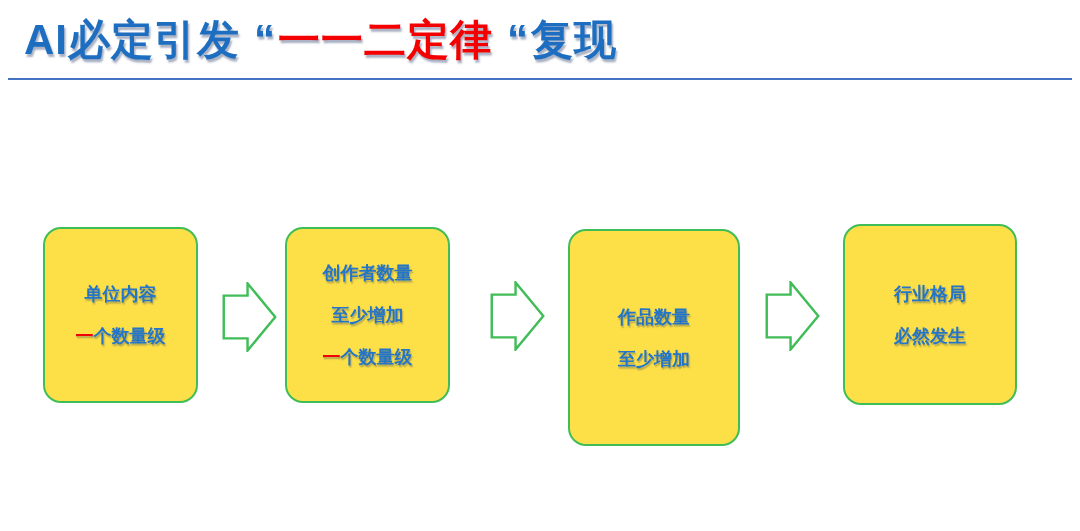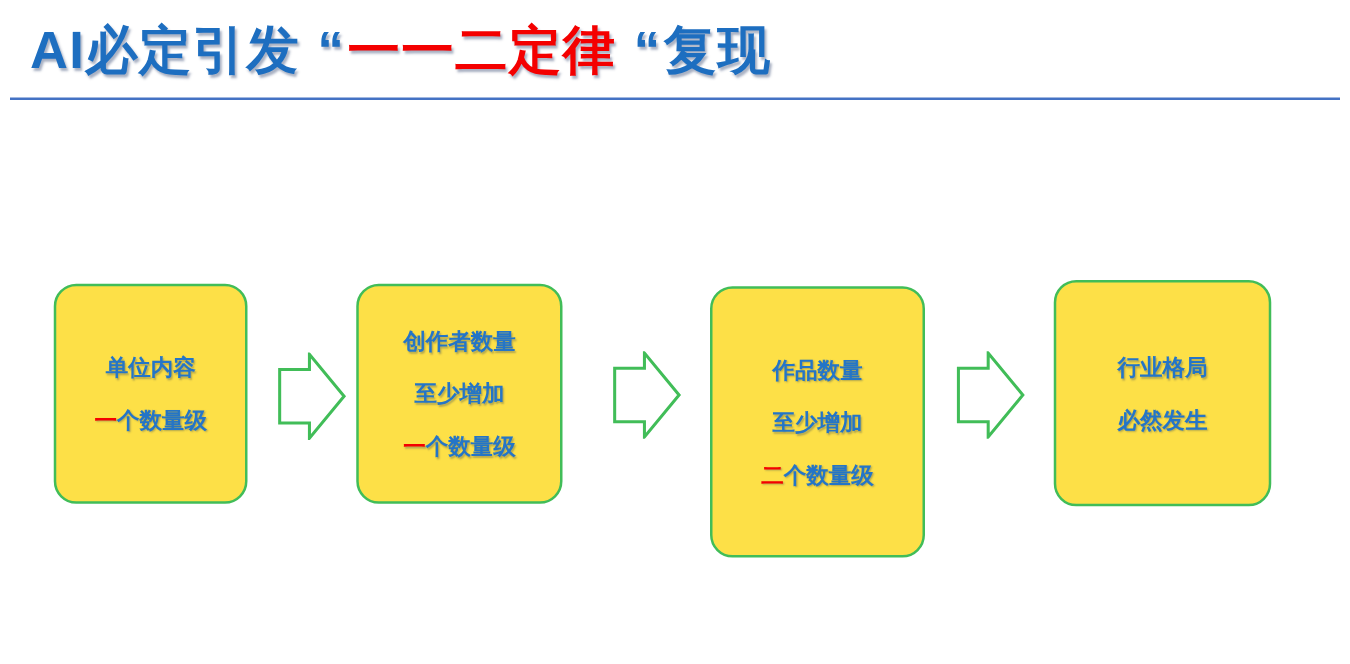--- a/index.html
+++ b/index.html
@@ -85,21 +85,20 @@
     <div class="line"><span class="red">一</span><span>个数量级</span></div>
   </div>
 
   <svg class="arrow arrow2" viewBox="0 0 56 72" xmlns="http://www.w3.org/2000/svg">
     <polygon points="1.5,14 26,14 26,1.5 54.5,36 26,70.5 26,58 1.5,58" fill="#ffffff" stroke="currentColor" stroke-width="2.5" stroke-linejoin="miter"></polygon>
   </svg>
 
   <div class="box box3">
     <div class="line">作品数量</div>
     <div class="line">至少增加</div>
-    <div class="line"><span class="red">二</span><span>个数量级</span></div>
   </div>
 
   <svg class="arrow arrow3" viewBox="0 0 56 72" xmlns="http://www.w3.org/2000/svg">
     <polygon points="1.5,14 26,14 26,1.5 54.5,36 26,70.5 26,58 1.5,58" fill="#ffffff" stroke="currentColor" stroke-width="2.5" stroke-linejoin="miter"></polygon>
   </svg>
 
   <div class="box box4">
     <div class="line">行业格局</div>
     <div class="line">必然发生</div>
   </div>

